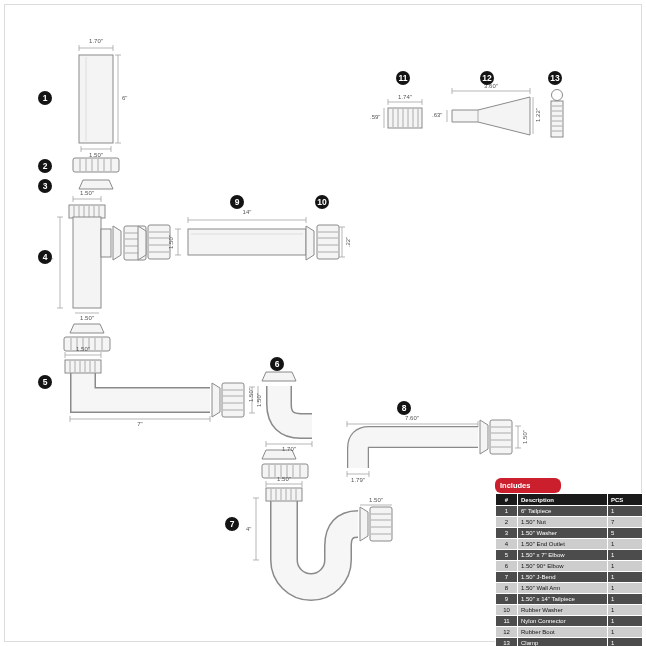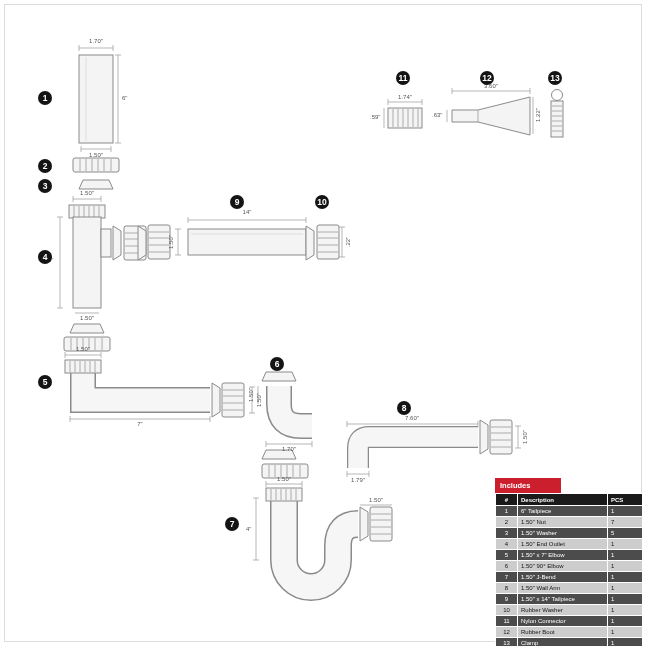--- a/index.html
+++ b/index.html
@@ -11,21 +11,21 @@
   .shade{stroke:#dddddd;stroke-width:1;}
   .dims path{fill:none;stroke:#999999;stroke-width:0.7;}
   .dim{position:absolute;font-size:6px;color:#555;white-space:nowrap;line-height:1;}
   .dimc{transform:translateX(-50%);}
   .dimv{transform:translate(-50%,-50%) rotate(-90deg);}
   .callout{position:absolute;width:14px;height:14px;border-radius:50%;background:#141414;color:#fff;
            font-size:8.5px;font-weight:bold;display:flex;align-items:center;justify-content:center;
            transform:translate(-50%,-50%);}
   .tablewrap{position:absolute;left:495px;top:478px;width:148px;}
   .tbl-title{background:#cc1f2e;color:#fff;font-size:7.5px;font-weight:bold;width:66px;
-             padding:3px 5px;box-sizing:border-box;}
+             padding:3px 5px;box-sizing:border-box;border-radius:6px;}
   table.includes{border-collapse:collapse;width:100%;}
   table.includes th{background:#1a1a1a;color:#fff;font-size:6px;text-align:left;padding:2.5px 3px;
                     border:1px solid #ffffff;}
   table.includes th:nth-child(1){width:15px;text-align:center;}
   table.includes th:nth-child(3){width:28px;}
   table.includes td{font-size:6px;padding:2px 3px;border:1px solid #ffffff;}
   table.includes td:nth-child(1){text-align:center;}
   table.includes tbody tr:nth-child(odd){background:#4c4c4c;color:#ffffff;}
   table.includes tbody tr:nth-child(even){background:#cdcdcd;color:#141414;}
 </style>

